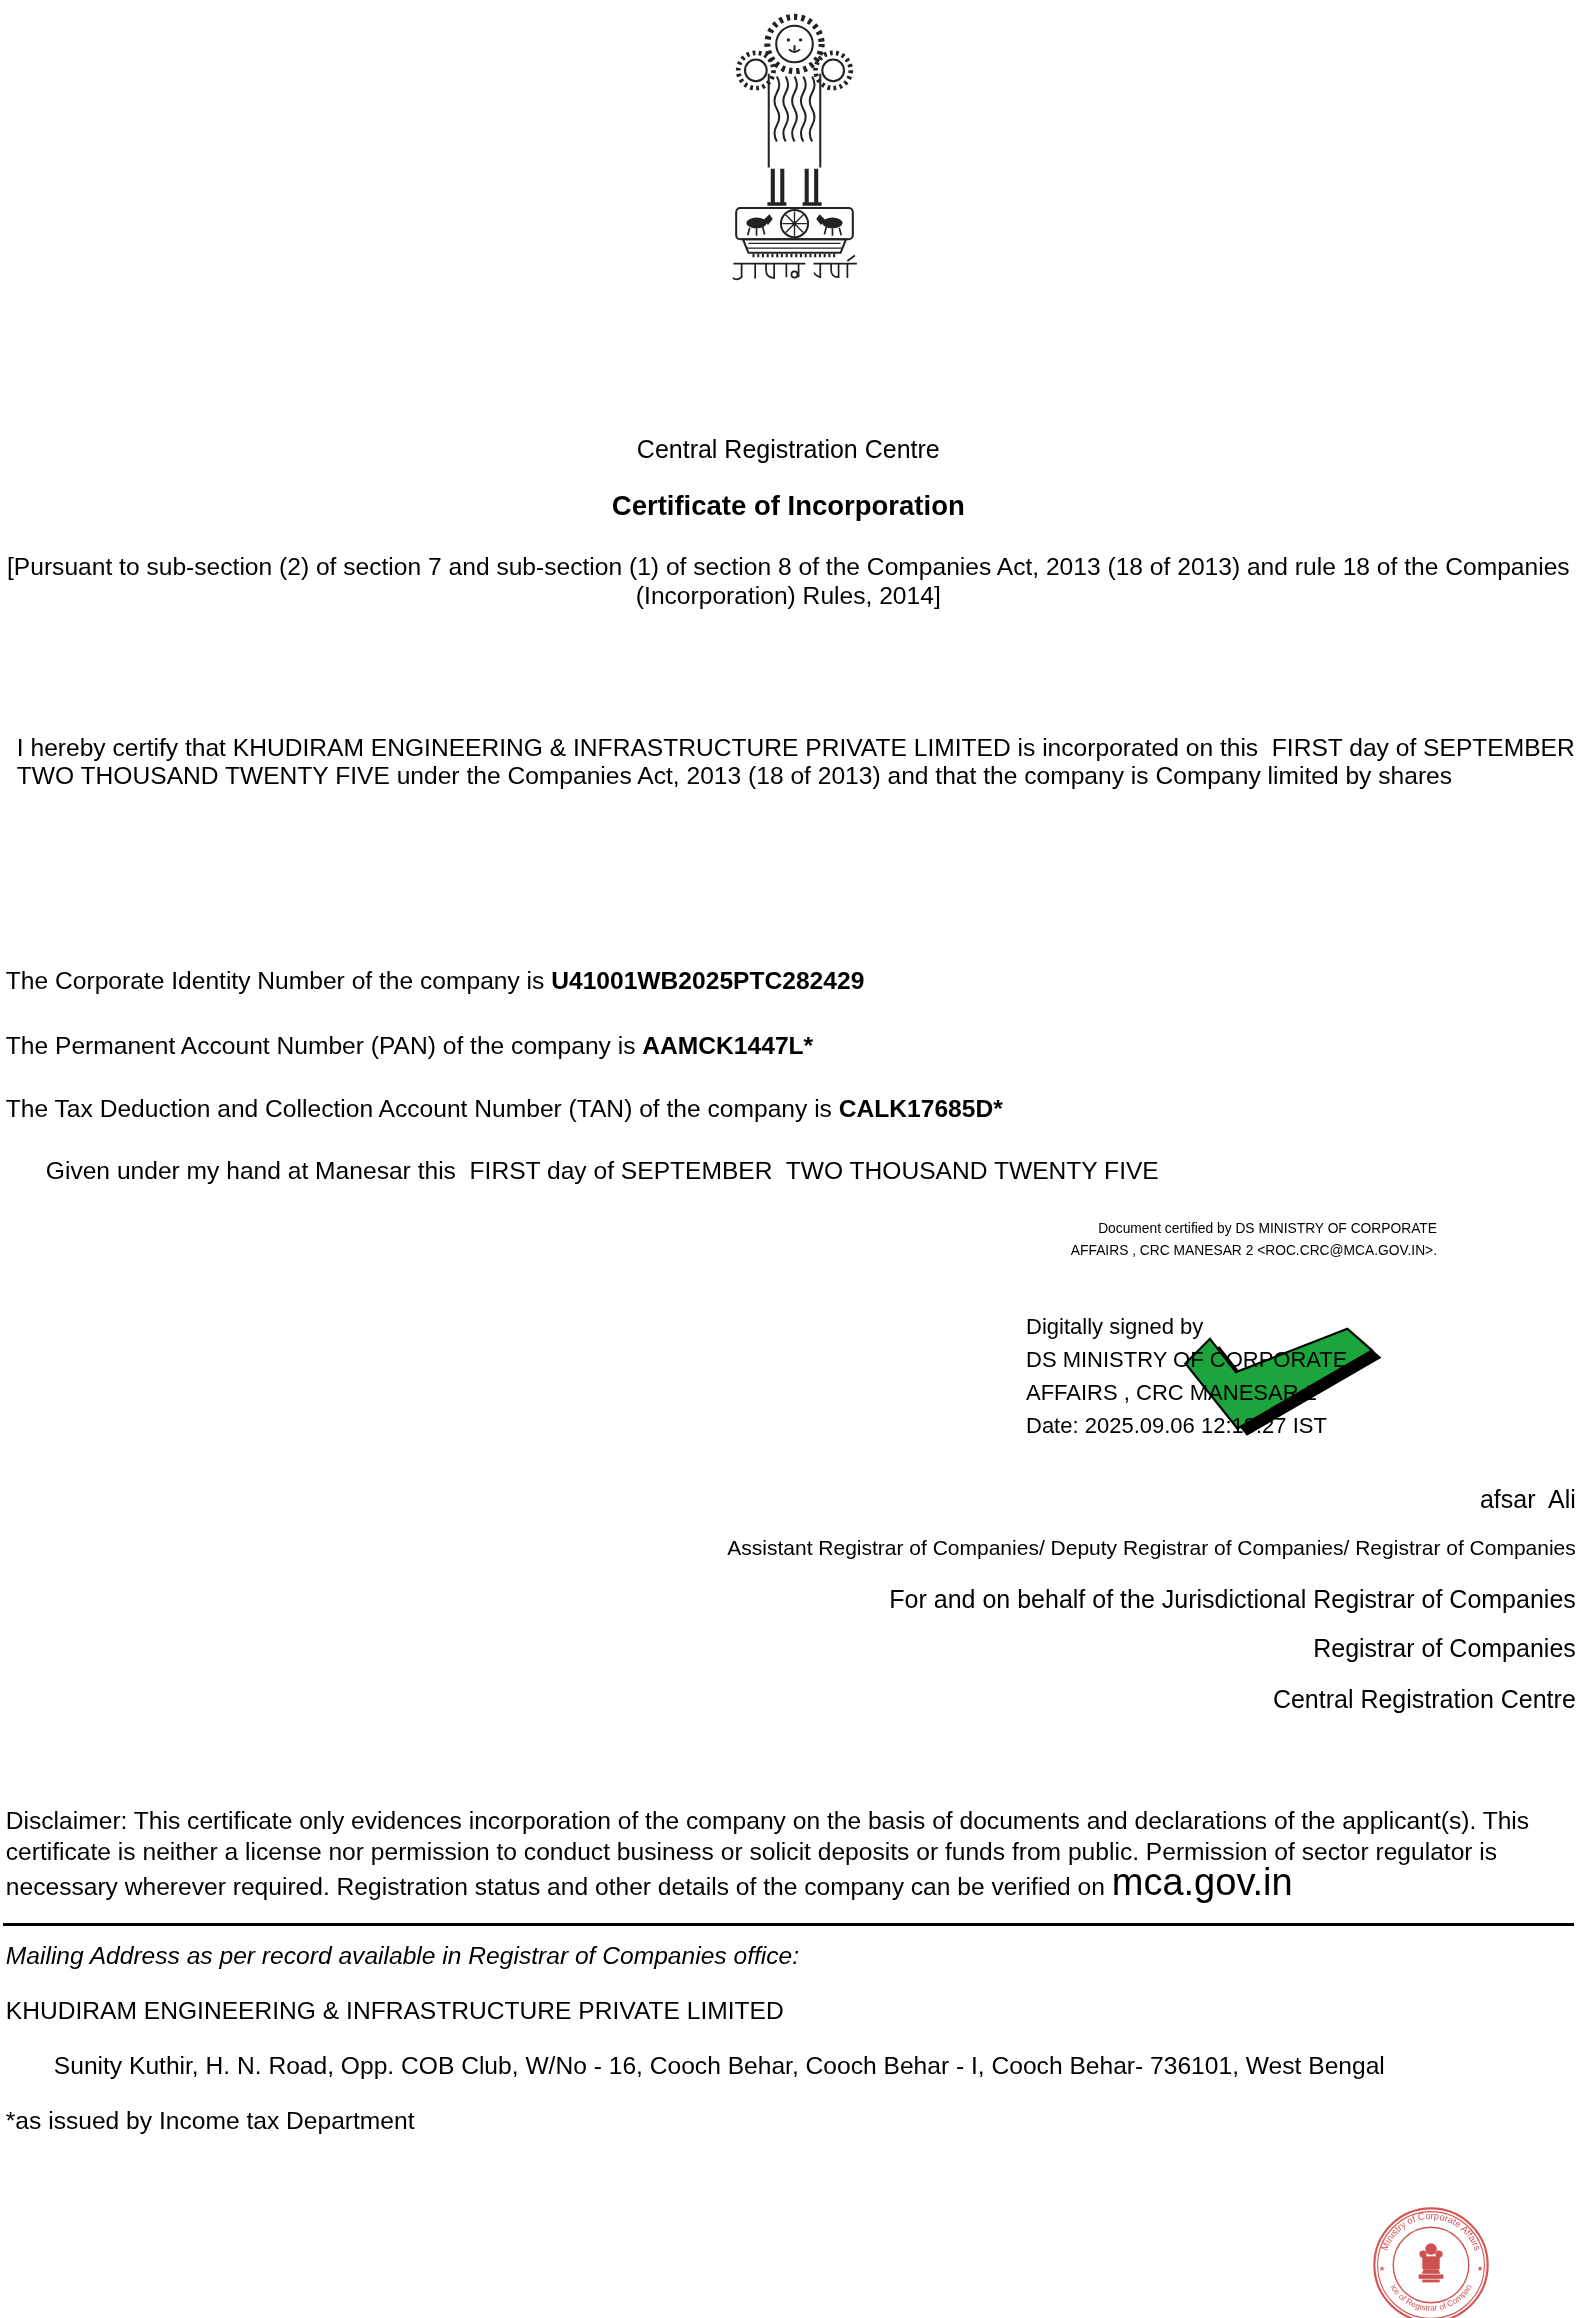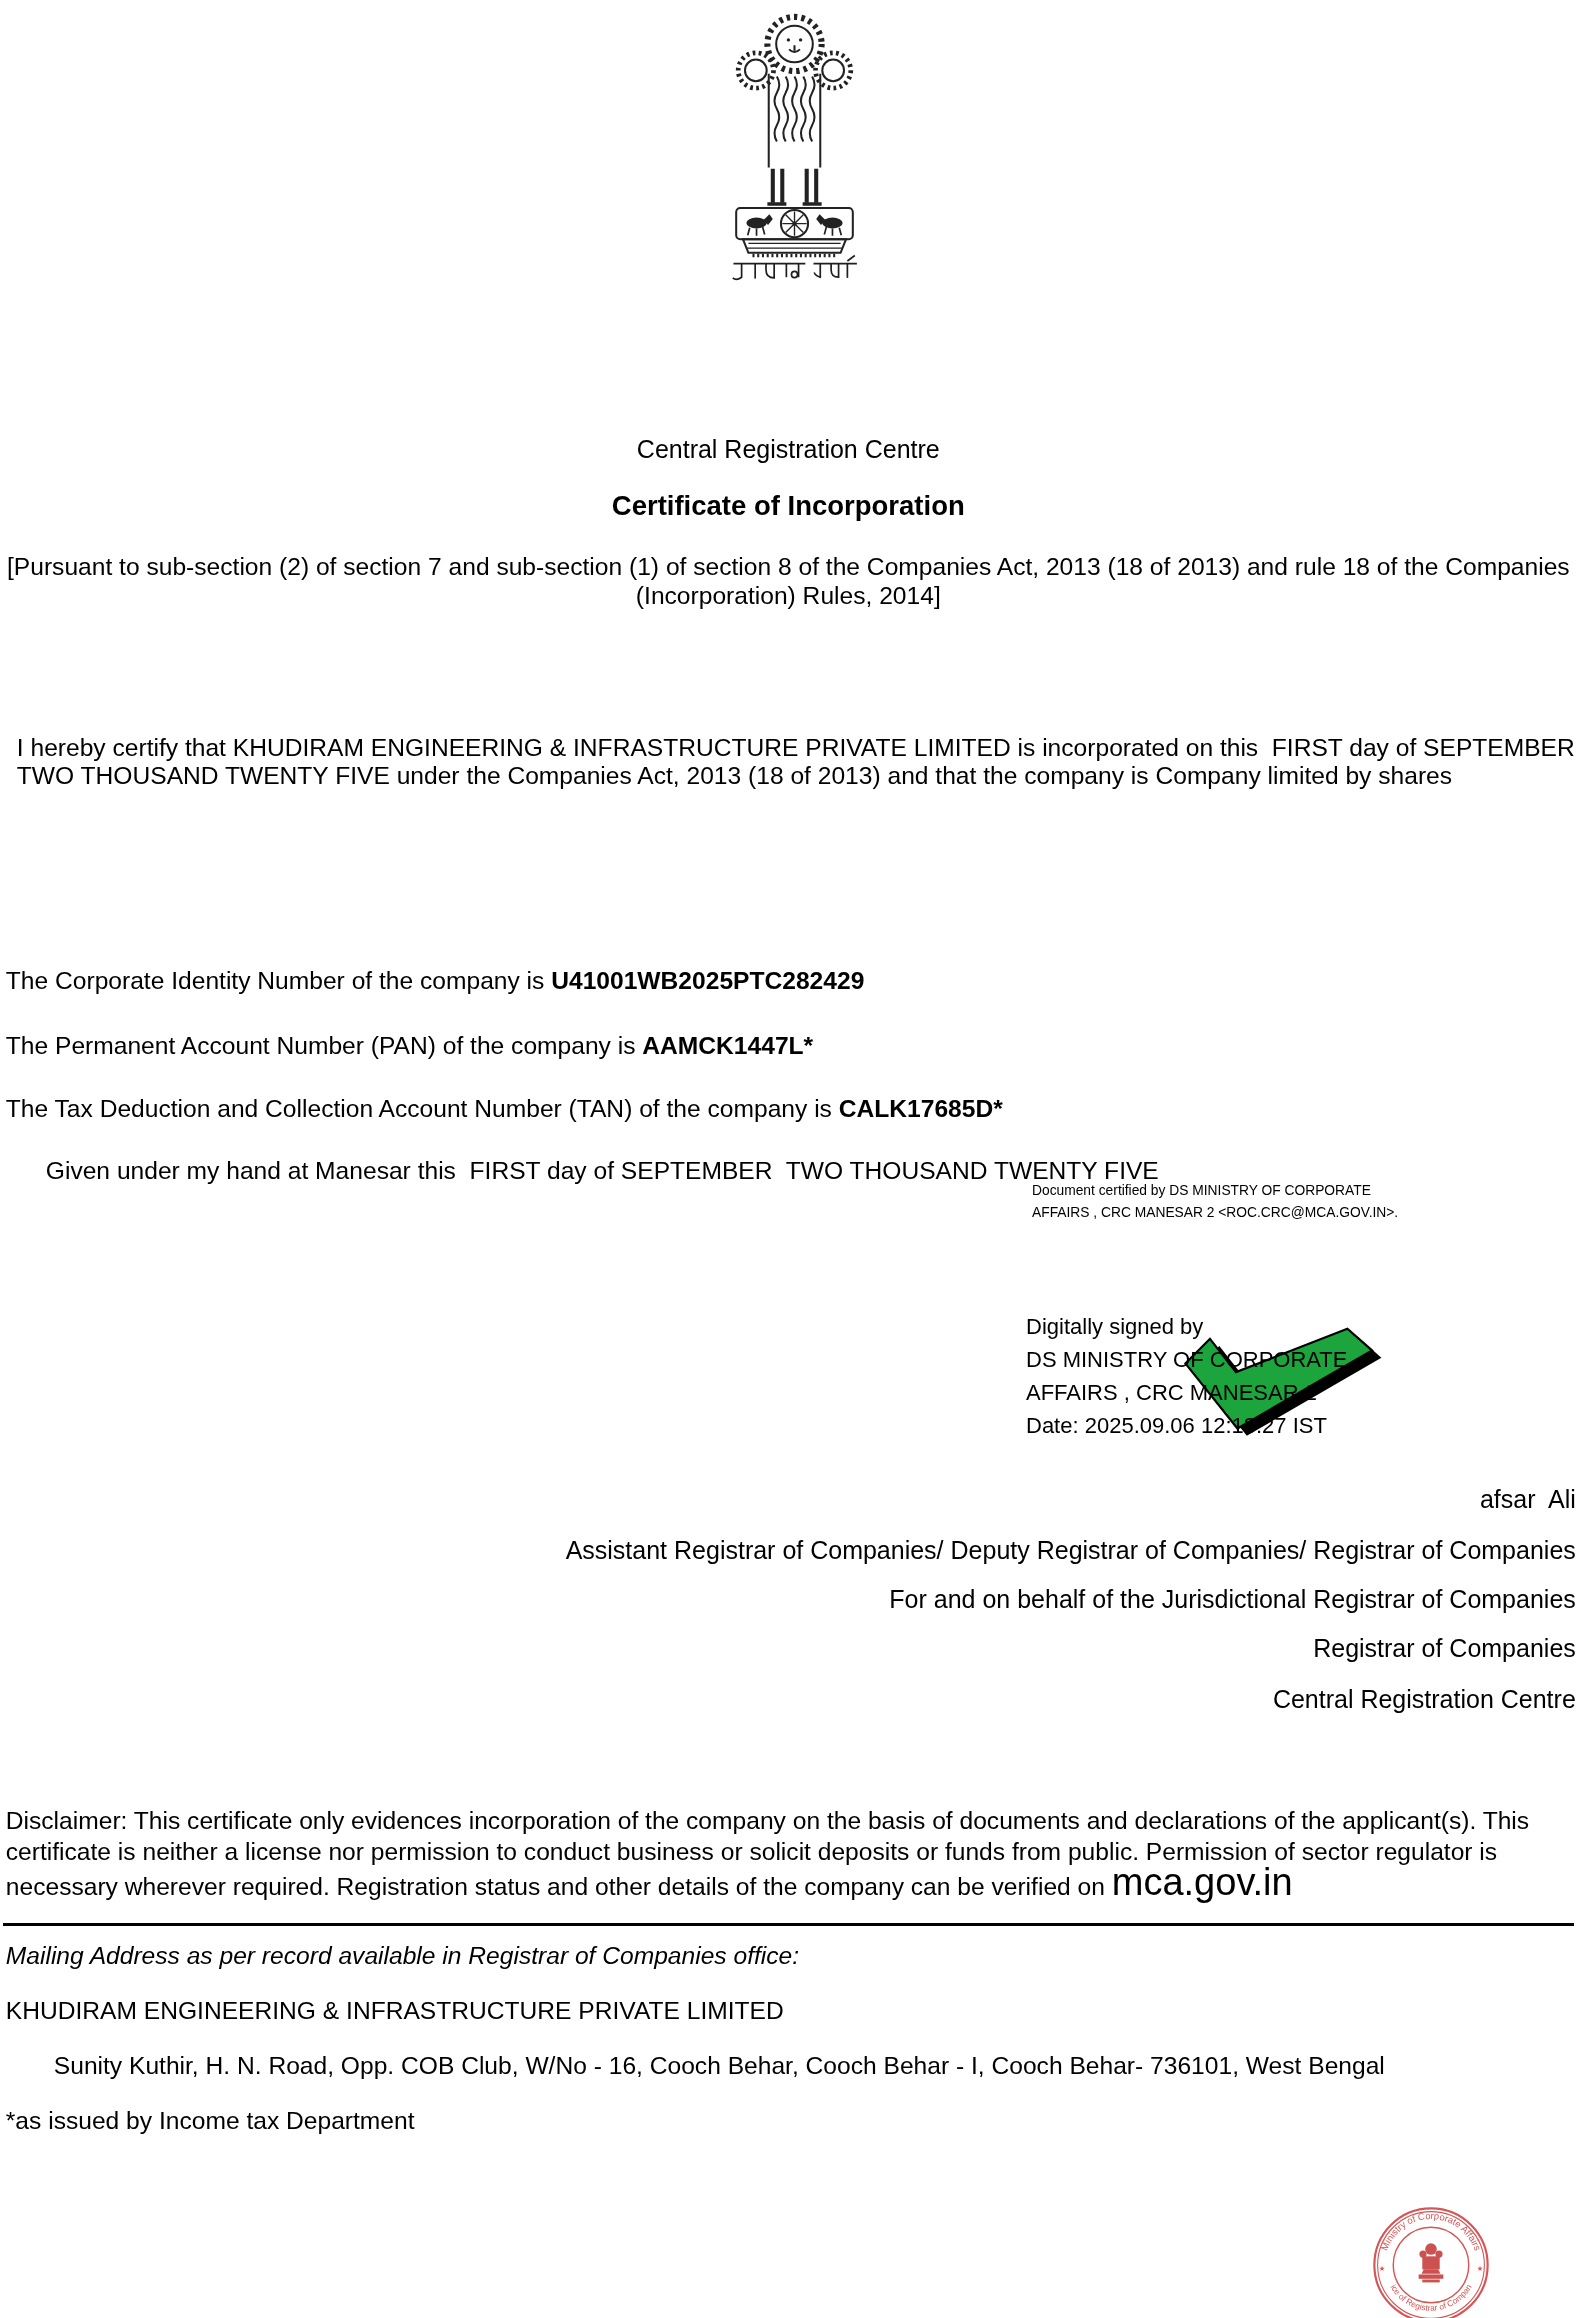--- a/index.html
+++ b/index.html
@@ -21,25 +21,25 @@
   .hidden-text{position:absolute;width:0.7px;height:0.7px;overflow:hidden;opacity:0;}
   #gov-header{left:5.8px;top:352px;width:1565px;}
   #crc-line{left:5.8px;top:435px;width:1565px;}
   #certificate-title{left:5.8px;top:492px;width:1565px;}
   #pursuant{left:5.8px;top:552px;width:1565px;font-size:24.6px;line-height:29px;}
   #certification{left:5.8px;top:734px;width:1571px;margin-left:11px;}
   #cin-line{left:5.8px;top:967px;width:1571px;}
   #pan-line{left:5.8px;top:1032px;width:1571px;}
   #tan-line{left:5.8px;top:1095px;width:1571px;}
   #given-line{left:5.8px;top:1157px;width:1571px;margin-left:40px;}
-  #sig-cert{left:1032px;top:1180px;width:405px;font-size:13.8px;line-height:22.4px;z-index:3;}
+  #sig-cert{left:1032px;top:1218px;width:405px;font-size:13.8px;line-height:22.4px;z-index:3;text-align:right;}
   #sig-digital{left:1026px;top:1310px;width:521px;font-size:22px;line-height:33px;z-index:3;}
   #check-svg{left:1168px;top:1320px;z-index:2;}
   #officer-name{left:5.8px;top:1485px;width:1570px;font-size:25px;}
-  #officer-line-0{left:5.8px;top:1536px;width:1570px;font-size:25px;}
+  #officer-line-0{left:5.8px;top:1536px;width:1570px;font-size:21px;}
   #officer-line-1{left:5.8px;top:1585px;width:1570px;font-size:25px;}
   #officer-line-2{left:5.8px;top:1634px;width:1570px;font-size:25px;}
   #officer-line-3{left:5.8px;top:1685px;width:1570px;font-size:25px;}
   #disclaimer{left:5.8px;top:1805px;width:1567px;font-size:24.6px;line-height:31px;}
   #disclaimer .mca-link{font-size:38px;}
   #rule{left:2.9px;top:1923px;width:1571px;height:2.9px;background:#000;}
   #mailing-heading{left:5.8px;top:1942px;width:1571px;font-style:italic;}
   #mailing-company{left:5.8px;top:1997px;width:1571px;}
   #mailing-address{left:5.8px;top:2052px;width:1571px;margin-left:48px;}
   #footnote{left:5.8px;top:2107px;width:1571px;}

